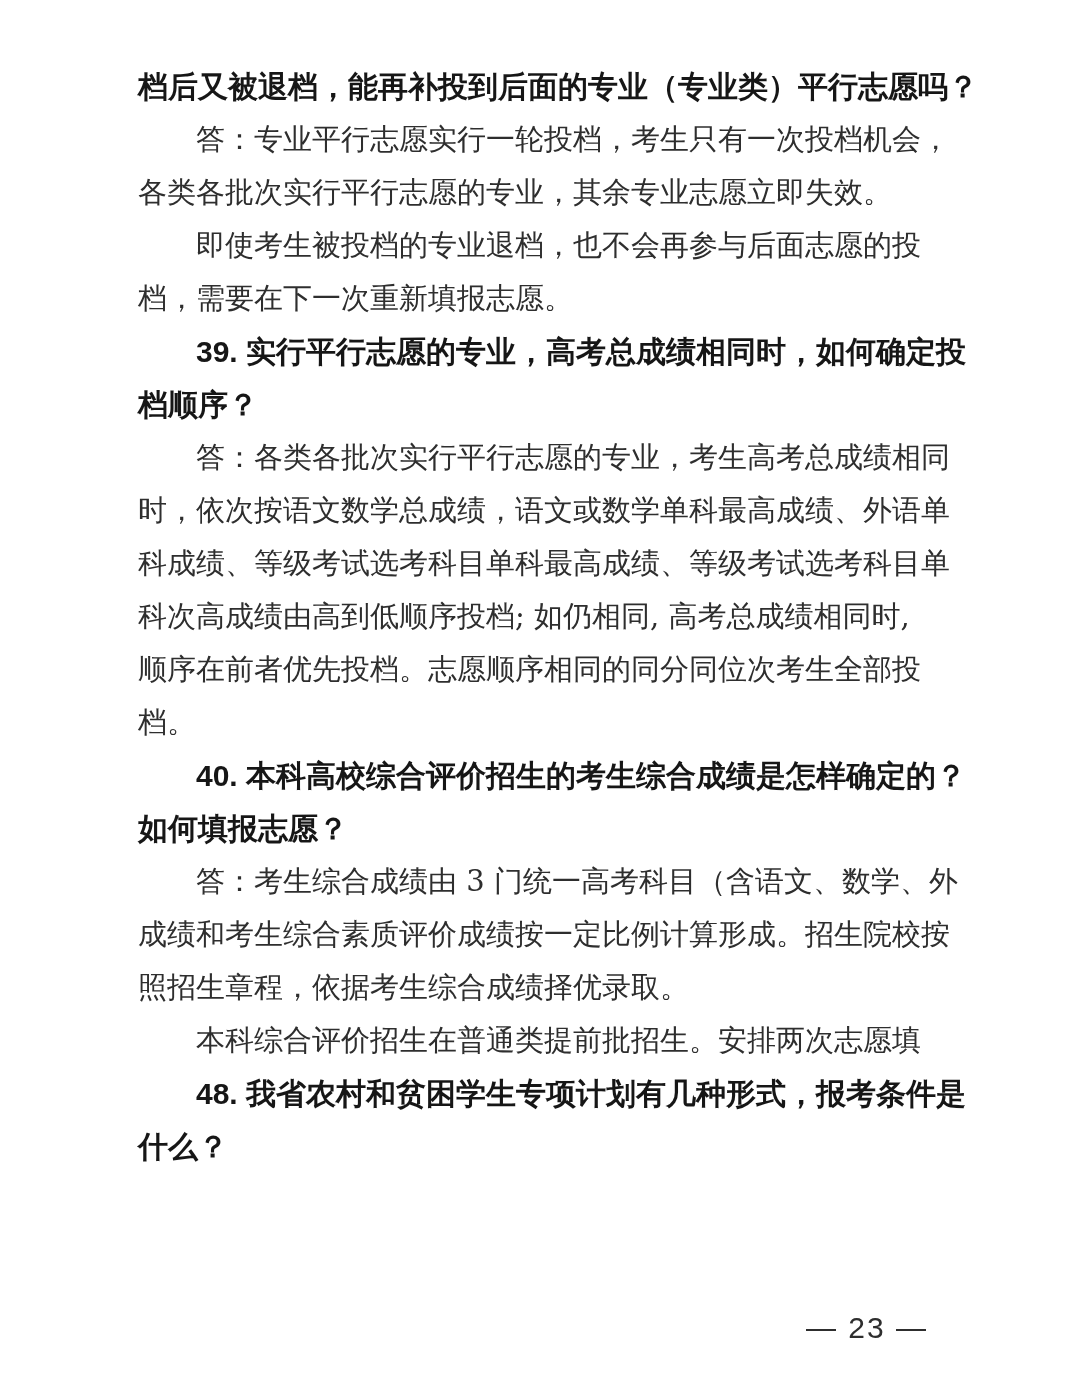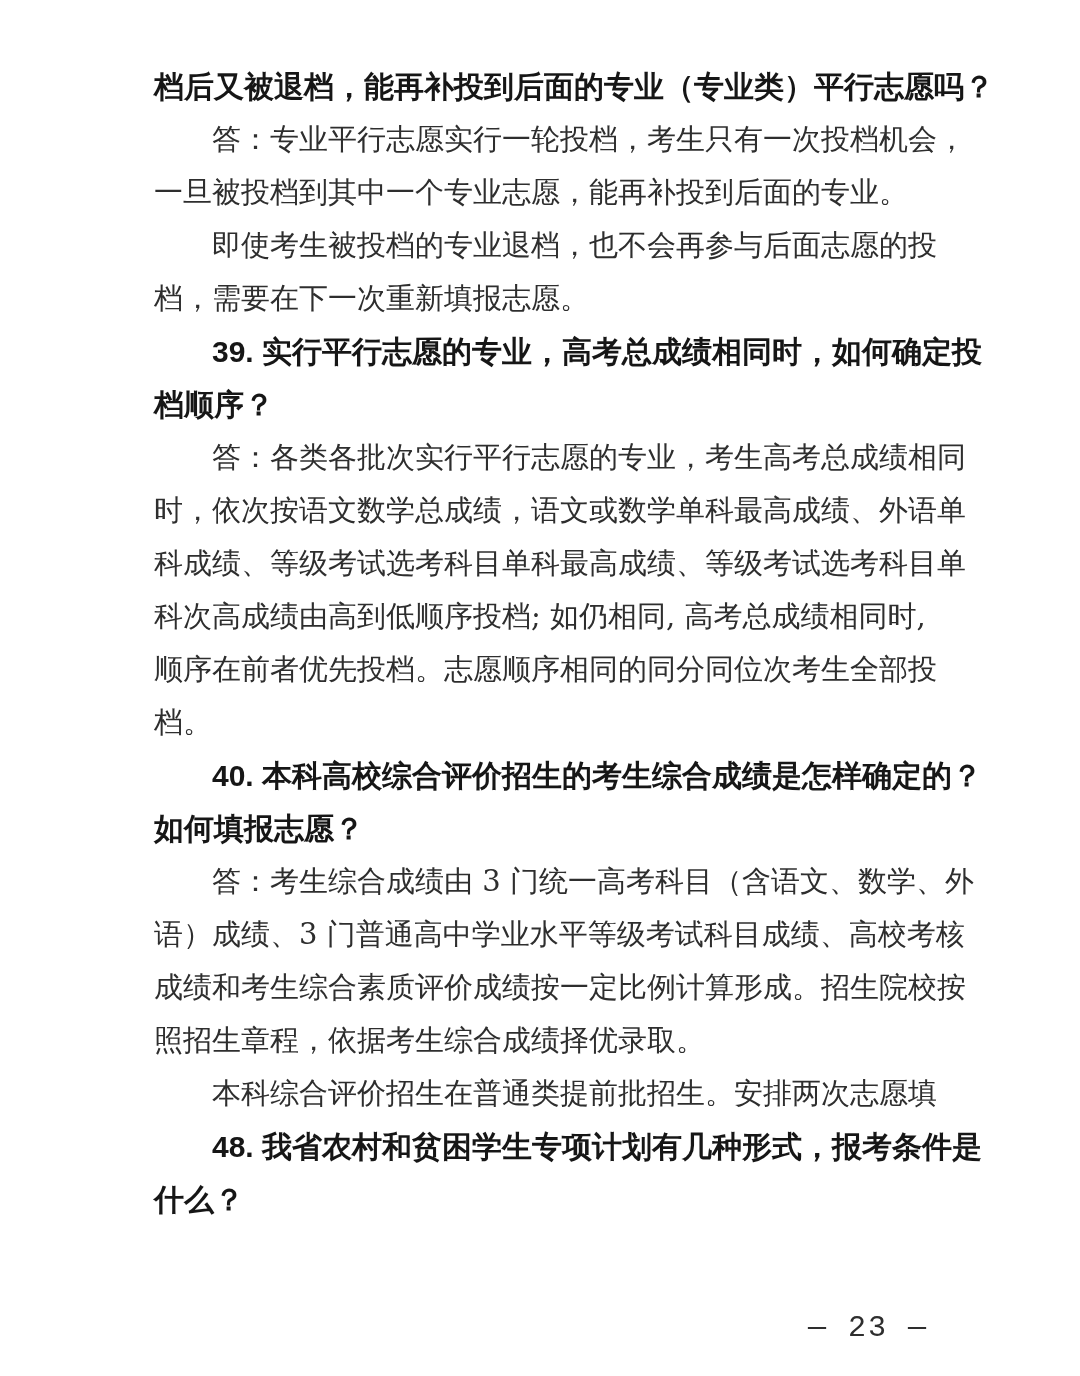--- a/index.html
+++ b/index.html
@@ -22,65 +22,63 @@
     width: 810px;
   }
   .line {
     height: 53px;
     line-height: 53px;
     font-size: 29px;
     color: #2e2e2e;
     white-space: nowrap;
     letter-spacing: 0px;
     font-family: "DejaVu Serif", serif;
-    margin-left: 16px;
   }
   .line.heading {
     font-family: "Liberation Sans", sans-serif;
     font-weight: 700;
     color: #161616;
     font-size: 30px;
   }
   .line.indent {
     padding-left: 58px;
   }
   .page-footer {
     position: absolute;
     top: 1308px;
     right: 152px;
     height: 40px;
     line-height: 40px;
     font-size: 30px;
     color: #2e2e2e;
-    font-family: Liberation Mono, monospace;
+    font-family: Liberation Sans, sans-serif;
     letter-spacing: 2px;
   }
 </style>
 </head>
 <body>
 
 <div class="page">
   <div class="doc-body">
       <div class="line heading">档后又被退档，能再补投到后面的专业（专业类）平行志愿吗？</div>
       <div class="line indent">答：专业平行志愿实行一轮投档，考生只有一次投档机会，</div>
-      <div class="line">一旦被投档到其中一个专业志愿，能再补投到后面的专业。</div>
+      <div class="line">各类各批次实行平行志愿的专业，其余专业志愿立即失效。</div>
       <div class="line indent">即使考生被投档的专业退档，也不会再参与后面志愿的投</div>
       <div class="line">档，需要在下一次重新填报志愿。</div>
       <div class="line heading indent">39. 实行平行志愿的专业，高考总成绩相同时，如何确定投</div>
       <div class="line heading">档顺序？</div>
       <div class="line indent">答：各类各批次实行平行志愿的专业，考生高考总成绩相同</div>
       <div class="line">时，依次按语文数学总成绩，语文或数学单科最高成绩、外语单</div>
       <div class="line">科成绩、等级考试选考科目单科最高成绩、等级考试选考科目单</div>
       <div class="line">科次高成绩由高到低顺序投档; 如仍相同, 高考总成绩相同时,</div>
       <div class="line">顺序在前者优先投档。志愿顺序相同的同分同位次考生全部投</div>
       <div class="line">档。</div>
       <div class="line heading indent">40. 本科高校综合评价招生的考生综合成绩是怎样确定的？</div>
       <div class="line heading">如何填报志愿？</div>
       <div class="line indent">答：考生综合成绩由 3 门统一高考科目（含语文、数学、外</div>
-      <div class="line">语）成绩、3 门普通高中学业水平等级考试科目成绩、高校考核</div>
       <div class="line">成绩和考生综合素质评价成绩按一定比例计算形成。招生院校按</div>
       <div class="line">照招生章程，依据考生综合成绩择优录取。</div>
       <div class="line indent">本科综合评价招生在普通类提前批招生。安排两次志愿填</div>
       <div class="line heading indent">48. 我省农村和贫困学生专项计划有几种形式，报考条件是</div>
       <div class="line heading">什么？</div>
     </div>
   <div class="page-footer">— 23 —</div>
 </div>
 
 </body></html>

